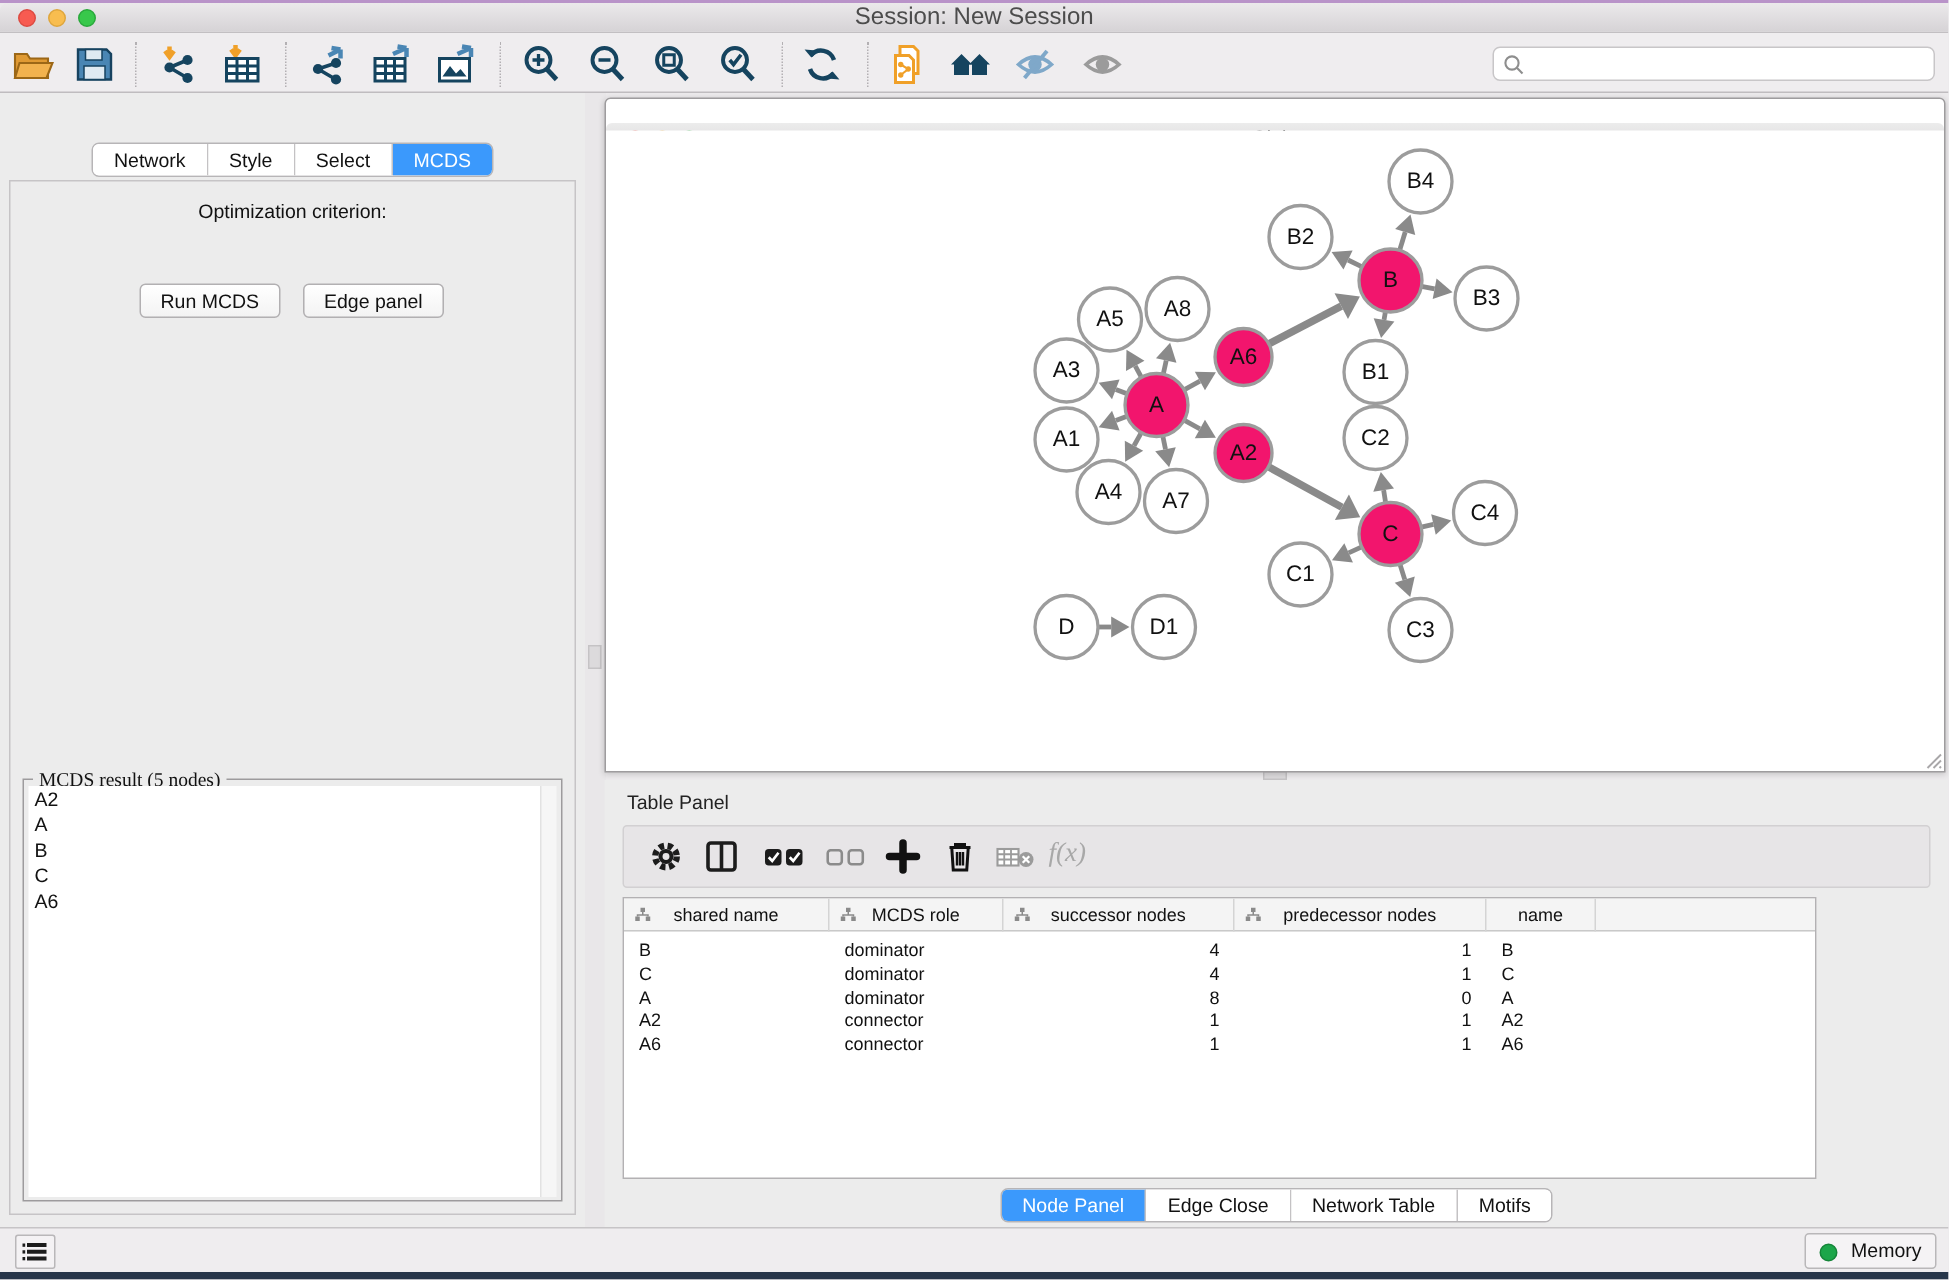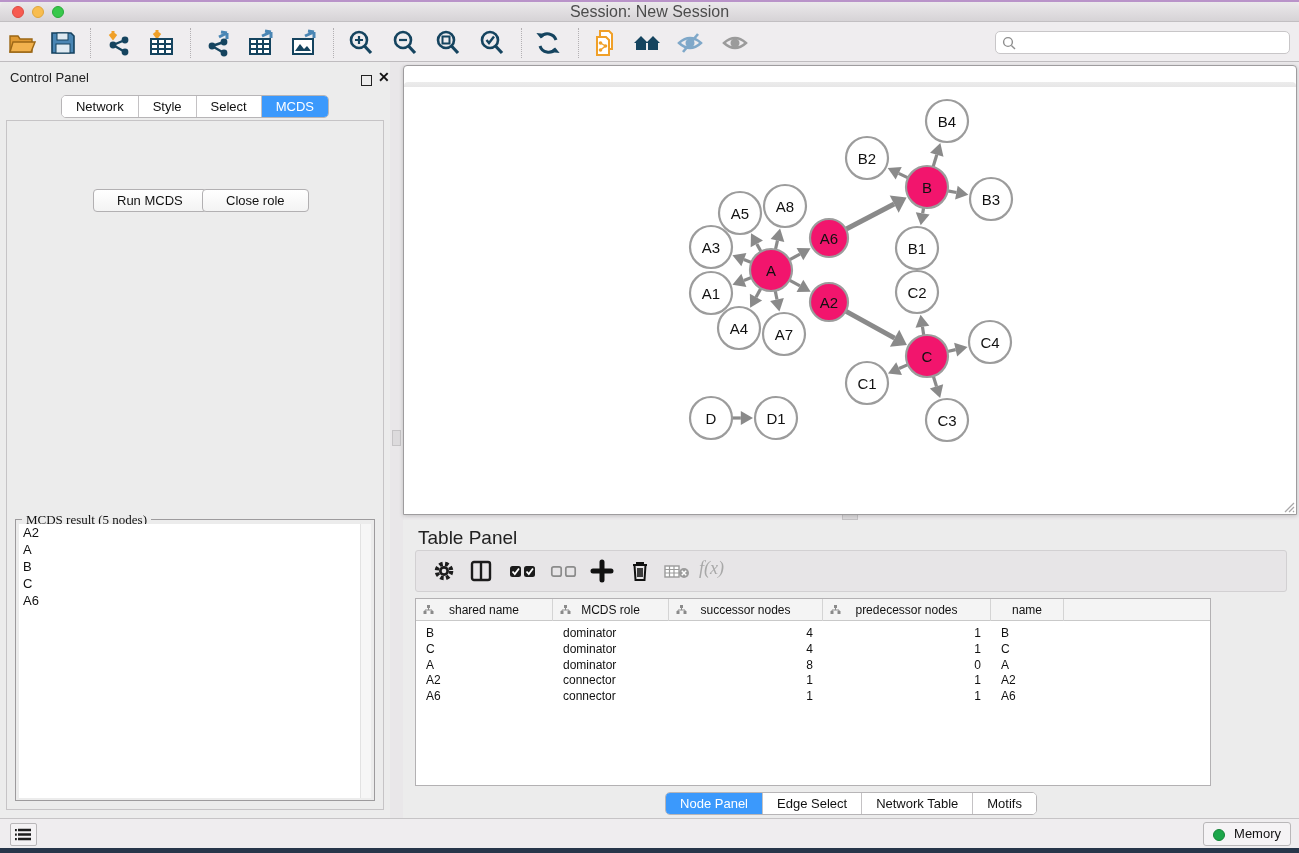--- a/index.html
+++ b/index.html
@@ -42,21 +42,21 @@
   .seg .tab:last-child { border-right:none; }
   .seg .tab.selected { background:#3b99fc; color:#fff; }
   #cp-body { position:absolute; left:6px; top:58px; width:378px; height:690px; border:1px solid #c6c4c6; background:#ececec; }
   #opt-label { position:absolute; left:0; top:12px; width:100%; text-align:center; font-size:13px; color:#111; }
   #criterion-select { position:absolute; left:37px; top:34px; width:312px; height:24px; background:#fff;
     border:1px solid #b4b2b4; border-radius:4px; font-size:13px; color:#111; line-height:22px; padding-left:9px; }
   #criterion-stepper { position:absolute; right:1px; top:1px; width:20px; height:20px; border-radius:3px;
     background:linear-gradient(#6cb1f8,#2a7ef0); color:#fff; }
   #criterion-stepper svg { position:absolute; left:4px; top:2px; }
   .cp-btn { position:absolute; top:68px; height:23px; background:linear-gradient(#ffffff,#f3f3f3);
-    border:1px solid #b2b0b2; border-radius:4px; font-size:13px; color:#111; text-align:center; line-height:21px; padding:0 23px; }
+    border:1px solid #b2b0b2; border-radius:4px; font-size:13px; color:#111; text-align:center; line-height:21px; padding:0 13px; }
   #run-btn { left:86px; }
   #close-btn { left:195px; }
   #mcds-group { position:absolute; left:8px; top:398px; width:360px; height:282px; border:1px solid #9d9b9d; background:#ececec; }
   #mcds-group-title { position:absolute; left:6px; top:-8px; background:#ececec; padding:0 4px; font-size:13px; color:#111;font-family:Liberation Serif, serif; }
   #mcds-list { position:absolute; left:3px; top:4px; width:343px; height:274px; background:#fff; overflow:hidden; }
   .mcds-item { font-size:13px; color:#111; padding:1px 4px; line-height:15px; }
   #mcds-scroll { position:absolute; right:3px; top:4px; width:11px; height:274px; background:#f6f6f6; border-left:1px solid #e2e2e2; }
 
   
   #v-splitter { left:390px; top:62px; width:14px; height:756px; background:#e9e7e9; }
@@ -68,21 +68,21 @@
     border:1px solid #9e9c9e; border-radius:4px 4px 0 0; box-shadow:0 1px 4px rgba(0,0,0,.18); }
   #net-titlebar { position:absolute; left:0; top:16px; width:100%; height:21px;
     background:linear-gradient(#ececec,#d8d6d8); border-bottom:1px solid #b9b7b9; border-radius:4px 4px 0 0; }
   #net-titlebar .title { width:100%; text-align:center; font-size:13px; color:#3c3c3c; line-height:20px; }
   .traffic-sm { width:11px; height:11px; border-radius:50%; top:5px; }
   #net-canvas { position:absolute; left:0; top:21px; width:892px; height:427px; background:#fff; }
   #net-gripper { position:absolute; right:1px; bottom:1px; width:13px; height:13px; }
 
   
   #table-panel { left:403px; top:520px; width:896px; height:298px; background:#ececec; }
-  #tp-title { position:absolute; left:15px; top:7px; font-size:19px; color:#222; }
+  #tp-title { position:absolute; left:15px; top:7px; font-size:13px; color:#222; }
   #tp-toolbar { position:absolute; left:12px; top:30px; width:872px; height:42px; background:#e7e5e7;
     border:1px solid #d2d0d2; border-radius:3px; }
   .tp-icon { position:absolute; top:8px; }
   #fx-label { font-family:"Liberation Serif", serif; font-style:italic; font-size:18px; color:#a8a8a8; }
   #node-table { position:absolute; left:12px; top:78px; width:796px; height:188px; background:#fff; border:1px solid #b3b1b3; overflow:hidden; }
   #table-header { position:absolute; left:0; top:0; height:22px; width:100%; background:#f4f4f4; border-bottom:1px solid #c9c9c9; }
   .th { position:absolute; top:0; height:22px; border-right:1px solid #d4d4d4; font-size:12px; color:#111;
     text-align:center; line-height:22px; }
   .th svg { position:absolute; left:7px; top:6px; }
   .tr { position:absolute; left:0; height:16px; width:100%; }
@@ -204,34 +204,30 @@
   <div id="search-wrap">
     <svg width="15" height="15" viewBox="0 0 15 15">
       <circle cx="6" cy="6" r="4.4" fill="none" stroke="#8e8e8e" stroke-width="1.4"></circle>
       <path d="M9.4 9.4 L13 13" stroke="#8e8e8e" stroke-width="1.4"></path>
     </svg>
     <input id="search-input" value="" style="">
   </div>
 </div>
 
 <div id="control-panel" class="abs">
-  <div id="cp-header">
-    <span id="cp-title">Control Panel</span>
-    <span class="abs" style="left:361px; top:10px"><span class="win-btn-float"></span></span>
-    <span class="abs win-btn-close" style="left:378px; top:10px">✕</span>
-  </div>
   <div id="cp-tabs"><span class="seg" id="cp-tabset">
         <span class="tab">Network</span>
         <span class="tab">Style</span>
         <span class="tab">Select</span>
         <span class="tab selected">MCDS</span>
       </span></div>
   <div id="cp-body">
+    <div id="opt-label">Optimization criterion:</div>
     <button class="cp-btn" id="run-btn">Run MCDS</button>
-    <button class="cp-btn" id="close-btn">Close role</button>
+    <button class="cp-btn" id="close-btn">Edge panel</button>
     <div id="mcds-group">
       <span id="mcds-group-title">MCDS result (5 nodes)</span>
       <div id="mcds-list">
           <div class="mcds-item">A2</div>
           <div class="mcds-item">A</div>
           <div class="mcds-item">B</div>
           <div class="mcds-item">C</div>
           <div class="mcds-item">A6</div>
         </div>
       <div id="mcds-scroll"></div>
@@ -440,21 +436,21 @@
           <div class="td" style="left: 0px; width: 137px;">A6</div>
           <div class="td" style="left: 137px; width: 116px;">connector</div>
           <div class="td num" style="left: 253px; width: 154px;">1</div>
           <div class="td num" style="left: 407px; width: 168px;">1</div>
           <div class="td" style="left: 575px; width: 73px;">A6</div>
         </div>
       </div>
   </div>
   <div id="tp-tabs"><span class="seg" id="tp-tabset">
         <span class="tab selected">Node Panel</span>
-        <span class="tab">Edge Select</span>
+        <span class="tab">Edge Close</span>
         <span class="tab">Network Table</span>
         <span class="tab">Motifs</span>
       </span></div>
 </div>
 
 <div id="status-bar" class="abs">
   <span id="list-btn">
     <svg width="25" height="21" viewBox="0 0 25 21">
       <path d="M7 6 L20 6 M7 10.5 L20 10.5 M7 15 L20 15" stroke="#1c1c1c" stroke-width="2.6"></path>
       <rect x="4" y="5" width="1.8" height="2.2" fill="#1c1c1c"></rect>

